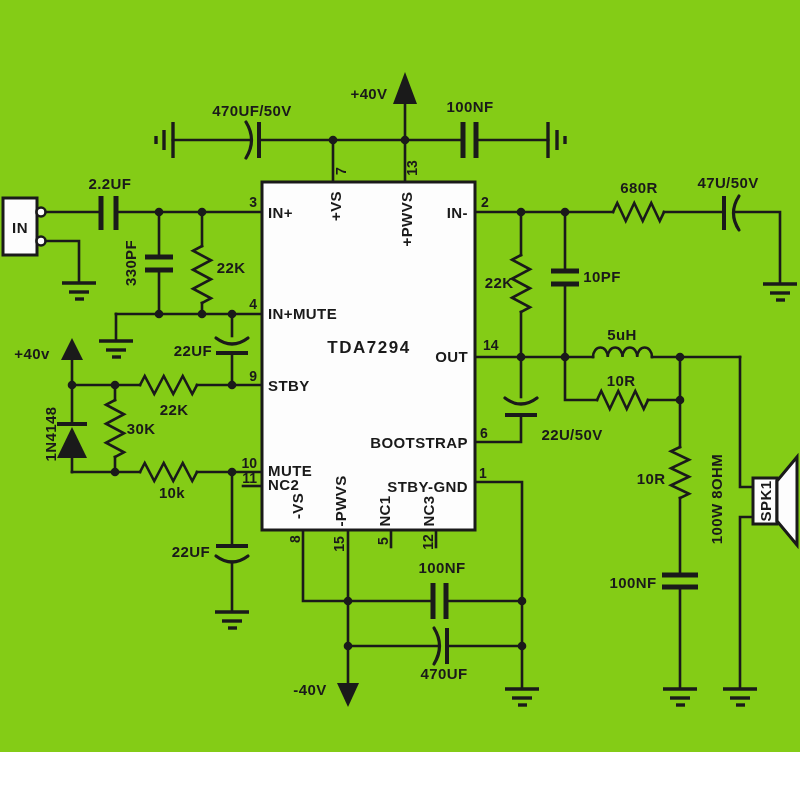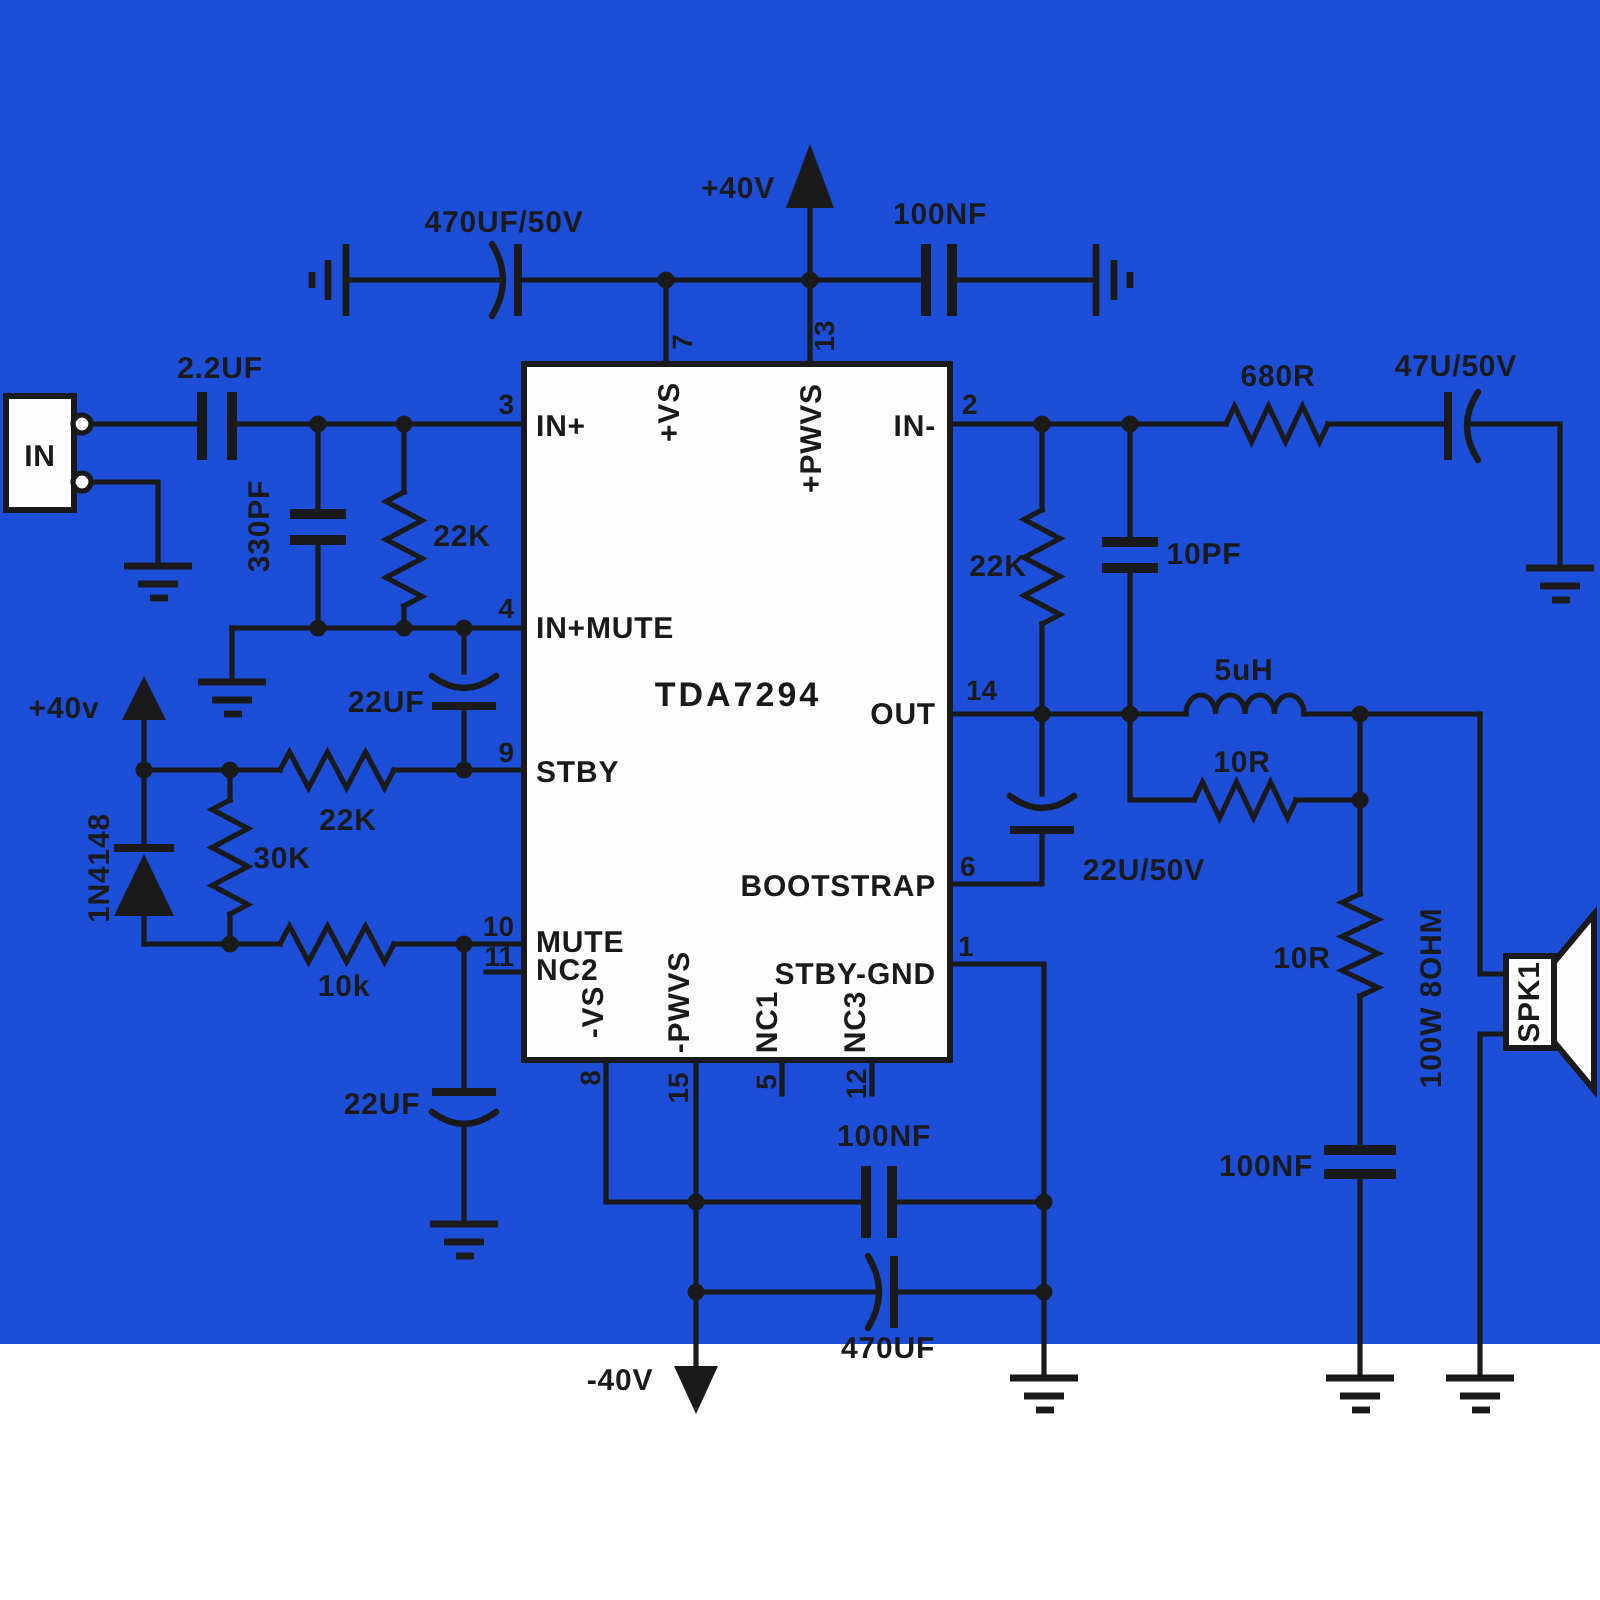--- a/index.html
+++ b/index.html
@@ -2,21 +2,21 @@
 <html><head>
 <meta charset="utf-8">
 <style>
   html,body{margin:0;padding:0;}
   body{
     width:800px;height:800px;
     background:#ffffff;
     font-family:"Liberation Sans", sans-serif;
     overflow:hidden;
   }
-  .stage{position:relative;width:800px;height:672px;background:#1d4ed8;}
+  .stage{position:relative;width:800px;height:752px;background:#84cc16;}
   svg{display:block;}
   .wire{stroke:#1a1a1a;stroke-width:2.6;fill:none;stroke-linecap:square;}
   .thick{stroke:#1a1a1a;stroke-width:5;fill:none;stroke-linecap:butt;}
   .plate{stroke:#1a1a1a;stroke-width:4;fill:none;stroke-linecap:butt;}
   .curve{stroke:#1a1a1a;stroke-width:3.2;fill:none;stroke-linecap:round;}
   .box{stroke:#1a1a1a;stroke-width:3;fill:#fdfdfd;}
   .dot{fill:#1a1a1a;stroke:none;}
   .solid{fill:#1a1a1a;stroke:none;}
   .term{fill:#fdfdfd;stroke:#1a1a1a;stroke-width:2.6;}
   .gnd{stroke:#1a1a1a;stroke-width:3.4;fill:none;stroke-linecap:butt;}

